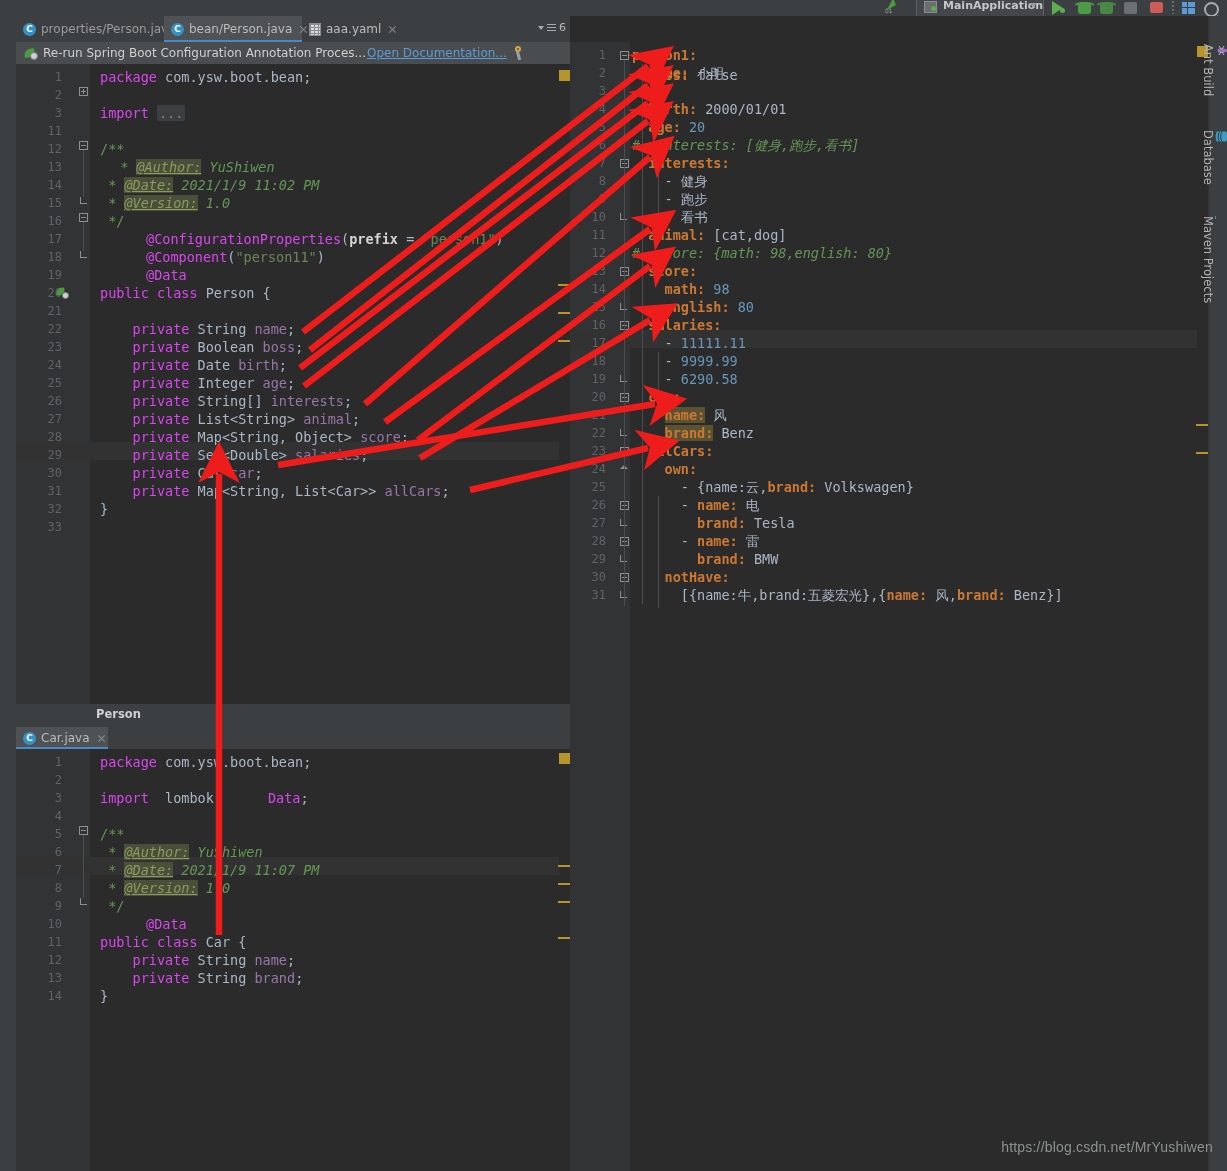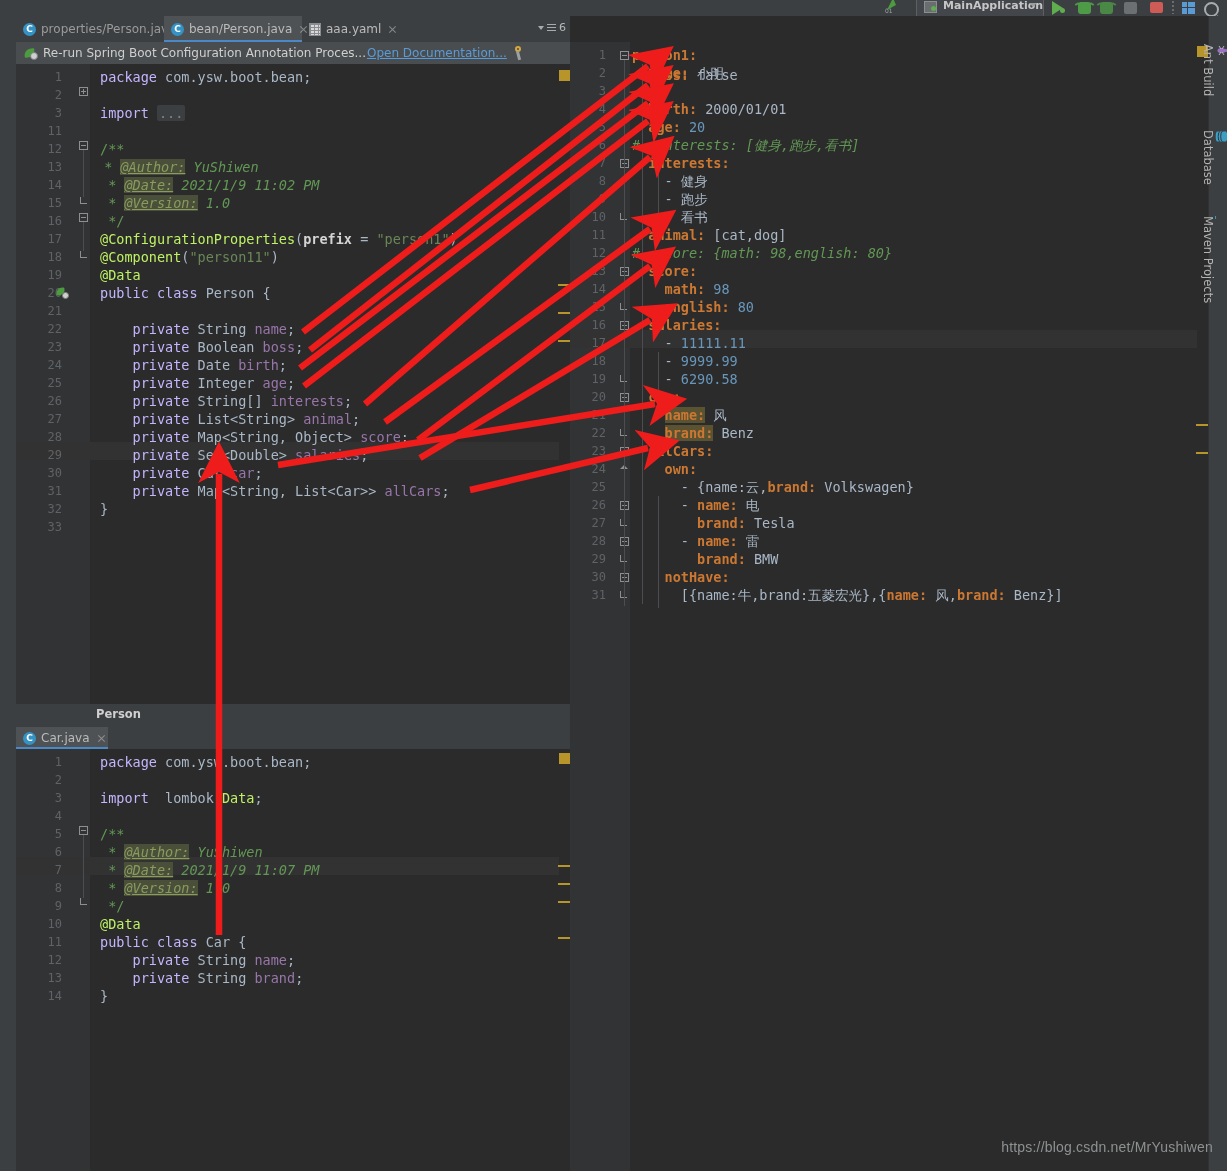--- a/index.html
+++ b/index.html
@@ -86,23 +86,23 @@
   .editor{position:absolute;background:#2b2b2b;overflow:hidden;}
   .gutter{position:absolute;left:0;top:0;width:100%;height:100%;background:#313335;}
   .ln{position:absolute;right:0;width:34px;text-align:right;color:#606366;
       font-family:"DejaVu Sans Mono","Liberation Mono",monospace;font-size:12px;line-height:18px;}
   .codeline{position:absolute;left:0;white-space:pre;
       font-family:"DejaVu Sans Mono","Liberation Mono",monospace;
       font-size:13.5px;line-height:18px;color:#a9b7c6;}
   .hl-line{position:absolute;left:0;height:18px;background:#323232;}
 
   
-  .kw{color:#c4b5fd;}
+  .kw{color:#d946ef;}
   .type{color:#a9b7c6;} .fld{color:#9876aa;} .str{color:#6a8759;}
-  .ann{color:#bef264;} .cmt{color:#629755;} .cmttag{color:#8a9b5e;font-style:italic;} .plain{color:#a9b7c6;} .white{color:#d4d4d4;}
+  .ann{color:#d946ef;margin-left:46px;} .cmt{color:#629755;} .cmttag{color:#8a9b5e;font-style:italic;} .plain{color:#a9b7c6;} .white{color:#d4d4d4;}
   .ital{font-style:italic;}
   .fold-ell{background:#3c3f41;color:#808080;border-radius:2px;padding:0 2px;}
 
   
   .ykey{color:#cc7832;font-weight:bold;} .yval{color:#a9b7c6;}
   .ynum{color:#6897bb;} .ycmt{color:#629755;font-style:italic;}
   .ykeyhl{color:#cc7832;font-weight:bold;background:#5b5232;}
 
   
   .fold{position:absolute;width:9px;height:9px;box-sizing:border-box;}
@@ -252,21 +252,21 @@
       <div class="ln" style="top: 418px; width: 46px; left: 0px; text-align: right;">31</div>
       <div class="ln" style="top: 436px; width: 46px; left: 0px; text-align: right;">32</div>
       <div class="ln" style="top: 454px; width: 46px; left: 0px; text-align: right;">33</div>
     </div>
   <div id="ed-main-code">
       <div class="codeline" style="top: 4px; left: 84px;"><span class="kw">package</span><span class="plain"> com.ysw.boot.bean;</span></div>
       <div class="codeline" style="top: 22px; left: 84px;"></div>
       <div class="codeline" style="top: 40px; left: 84px;"><span class="kw">import</span> <span class="fold-ell">...</span></div>
       <div class="codeline" style="top: 58px; left: 84px;"></div>
       <div class="codeline" style="top: 76px; left: 84px;"><span class="cmt">/**</span></div>
-      <div class="codeline" style="top: 94px; left: 80px;"><span class="cmt"> * </span><span class="cmttag" style="text-decoration:underline;background:#4a4f3a">@Author:</span><span class="cmt ital"> YuShiwen</span></div>
+      <div class="codeline" style="top: 94px; left: 96px;"><span class="cmt"> * </span><span class="cmttag" style="text-decoration:underline;background:#4a4f3a">@Author:</span><span class="cmt ital"> YuShiwen</span></div>
       <div class="codeline" style="top: 112px; left: 84px;"><span class="cmt"> * </span><span class="cmttag" style="text-decoration:underline;background:#4a4f3a">@Date:</span><span class="cmt ital"> 2021/1/9 11:02 PM</span></div>
       <div class="codeline" style="top: 130px; left: 84px;"><span class="cmt"> * </span><span class="cmttag" style="text-decoration:underline;background:#4a4f3a">@Version:</span><span class="cmt ital"> 1.0</span></div>
       <div class="codeline" style="top: 148px; left: 84px;"><span class="cmt"> */</span></div>
       <div class="codeline" style="top: 166px; left: 84px;"><span class="ann">@ConfigurationProperties</span><span class="plain">(</span><span class="white" style="font-weight:bold">prefix</span> = <span class="str">"person1"</span><span class="plain">)</span></div>
       <div class="codeline" style="top: 184px; left: 84px;"><span class="ann">@Component</span><span class="plain">(</span><span class="str">"person11"</span><span class="plain">)</span></div>
       <div class="codeline" style="top: 202px; left: 84px;"><span class="ann">@Data</span></div>
       <div class="codeline" style="top: 220px; left: 84px;"><span class="plain"><span class="kw">public</span> <span class="kw">class</span> Person {</span></div>
       <div class="codeline" style="top: 238px; left: 84px;"></div>
       <div class="codeline" style="top: 256px; left: 84px;"><span class="plain">    <span class="kw">private</span> <span class="type">String</span> <span class="fld">name</span><span class="plain">;</span></span></div>
       <div class="codeline" style="top: 274px; left: 84px;"><span class="plain">    <span class="kw">private</span> <span class="type">Boolean</span> <span class="fld">boss</span><span class="plain">;</span></span></div>

